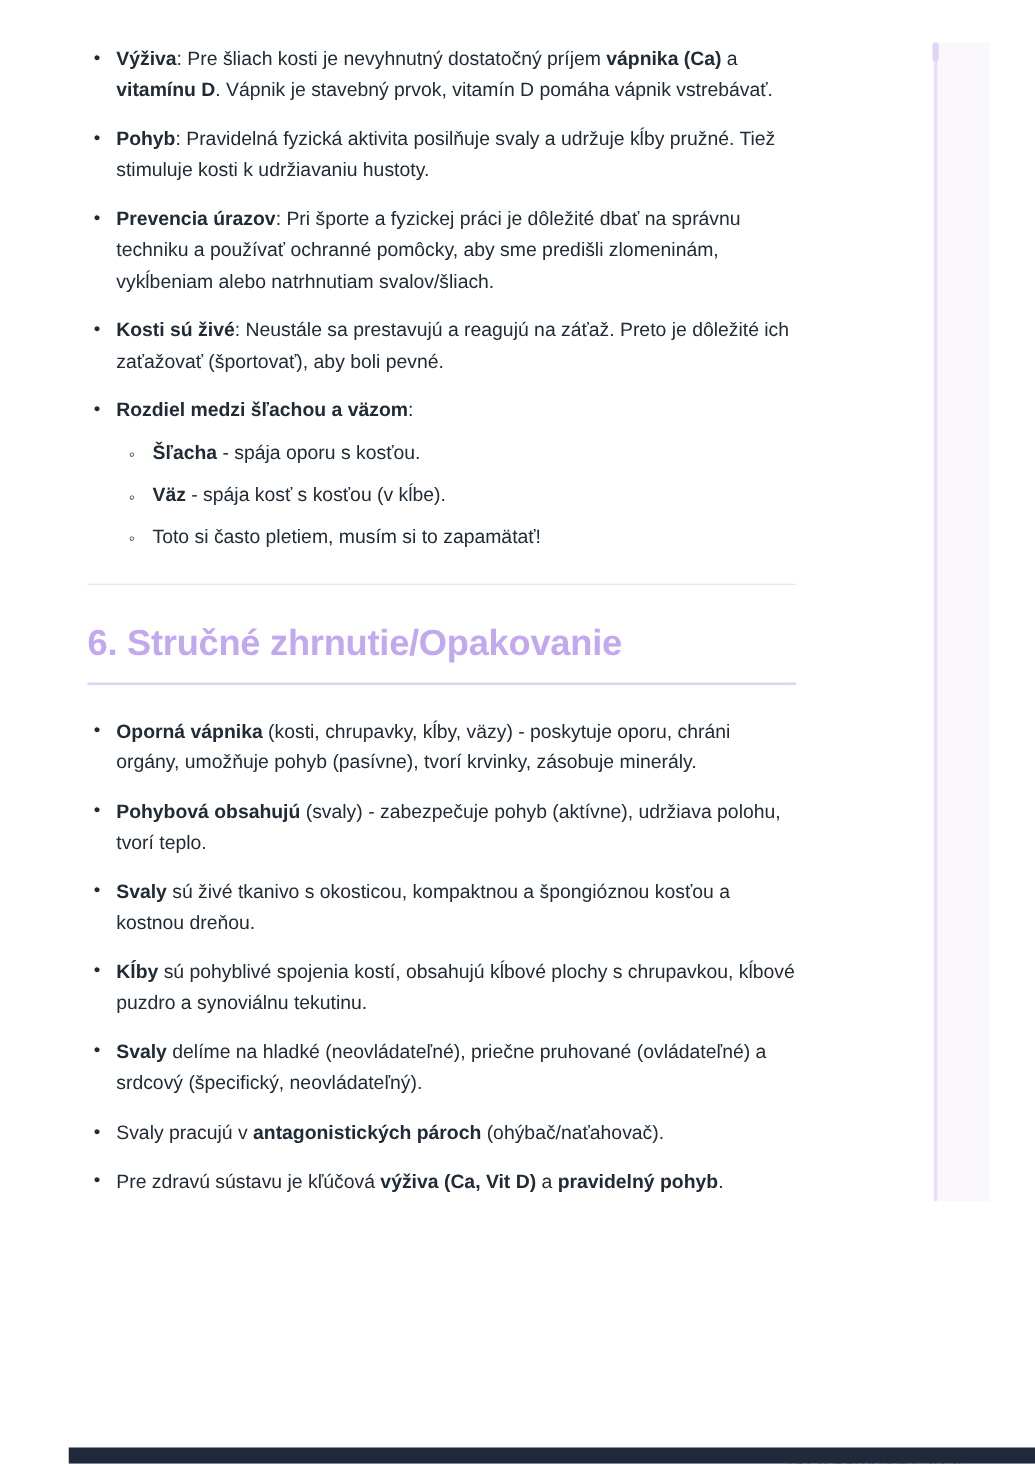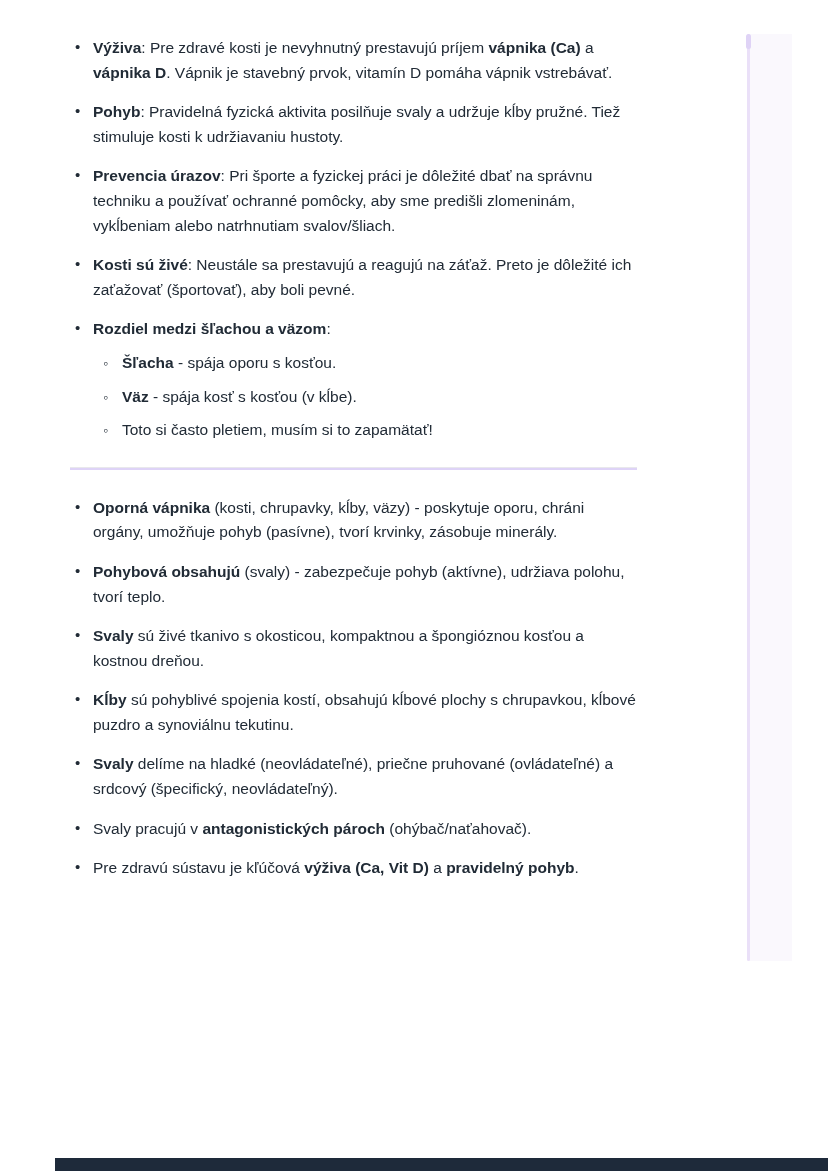--- a/index.html
+++ b/index.html
@@ -33,21 +33,21 @@
   .scroll-thumb{position:absolute;left:746px;top:34px;width:5px;height:15px;background:var(--scroll_thumb,#dfd3f6);border-radius:3px;}
   .bottom-bar{position:absolute;left:55px;right:0;bottom:0;height:13px;background:var(--bottom_bar,#1e2a3a);}
 </style>
 </head>
 <body>
 
 <div class="content">
   <div>
       <div class="li top-li">
         <span class="marker">•</span>
-        <div class="li-body"><span class="b">Výživa</span><span>: Pre zdravé kosti je nevyhnutný prestavujú príjem </span><span class="b">vápnika (Ca)</span><span> a </span><span class="b">vápnika D</span><span>. Vápnik je stavebný prvok, vitamín D pomáha vápnik vstrebávať.</span></div>
+        <div class="li-body"><span class="b">Výživa</span><span>: Pre šliach kosti je nevyhnutný dostatočný príjem </span><span class="b">vápnika (Ca)</span><span> a </span><span class="b">vitamínu D</span><span>. Vápnik je stavebný prvok, vitamín D pomáha vápnik vstrebávať.</span></div>
       </div>
       <div class="li top-li">
         <span class="marker">•</span>
         <div class="li-body"><span class="b">Pohyb</span><span>: Pravidelná fyzická aktivita posilňuje svaly a udržuje kĺby pružné. Tiež stimuluje kosti k udržiavaniu hustoty.</span></div>
       </div>
       <div class="li top-li">
         <span class="marker">•</span>
         <div class="li-body"><span class="b">Prevencia úrazov</span><span>: Pri športe a fyzickej práci je dôležité dbať na správnu techniku a používať ochranné pomôcky, aby sme predišli zlomeninám, vykĺbeniam alebo natrhnutiam svalov/šliach.</span></div>
       </div>
       <div class="li top-li">
@@ -68,20 +68,21 @@
             <div class="li sub-li">
               <span class="marker">◦</span>
               <div class="li-body"><span class="i">Toto si často pletiem, musím si to zapamätať!</span></div>
             </div>
           </div></div>
       </div>
     </div>
 
   <hr class="gray">
 
+  <h1>6. Stručné zhrnutie/Opakovanie</h1>
 
   <hr class="purple">
 
   <div>
       <div class="li top-li">
         <span class="marker">•</span>
         <div class="li-body"><span class="b">Oporná vápnika</span><span> (kosti, chrupavky, kĺby, väzy) - poskytuje oporu, chráni orgány, umožňuje pohyb (pasívne), tvorí krvinky, zásobuje minerály.</span></div>
       </div>
       <div class="li top-li">
         <span class="marker">•</span>

